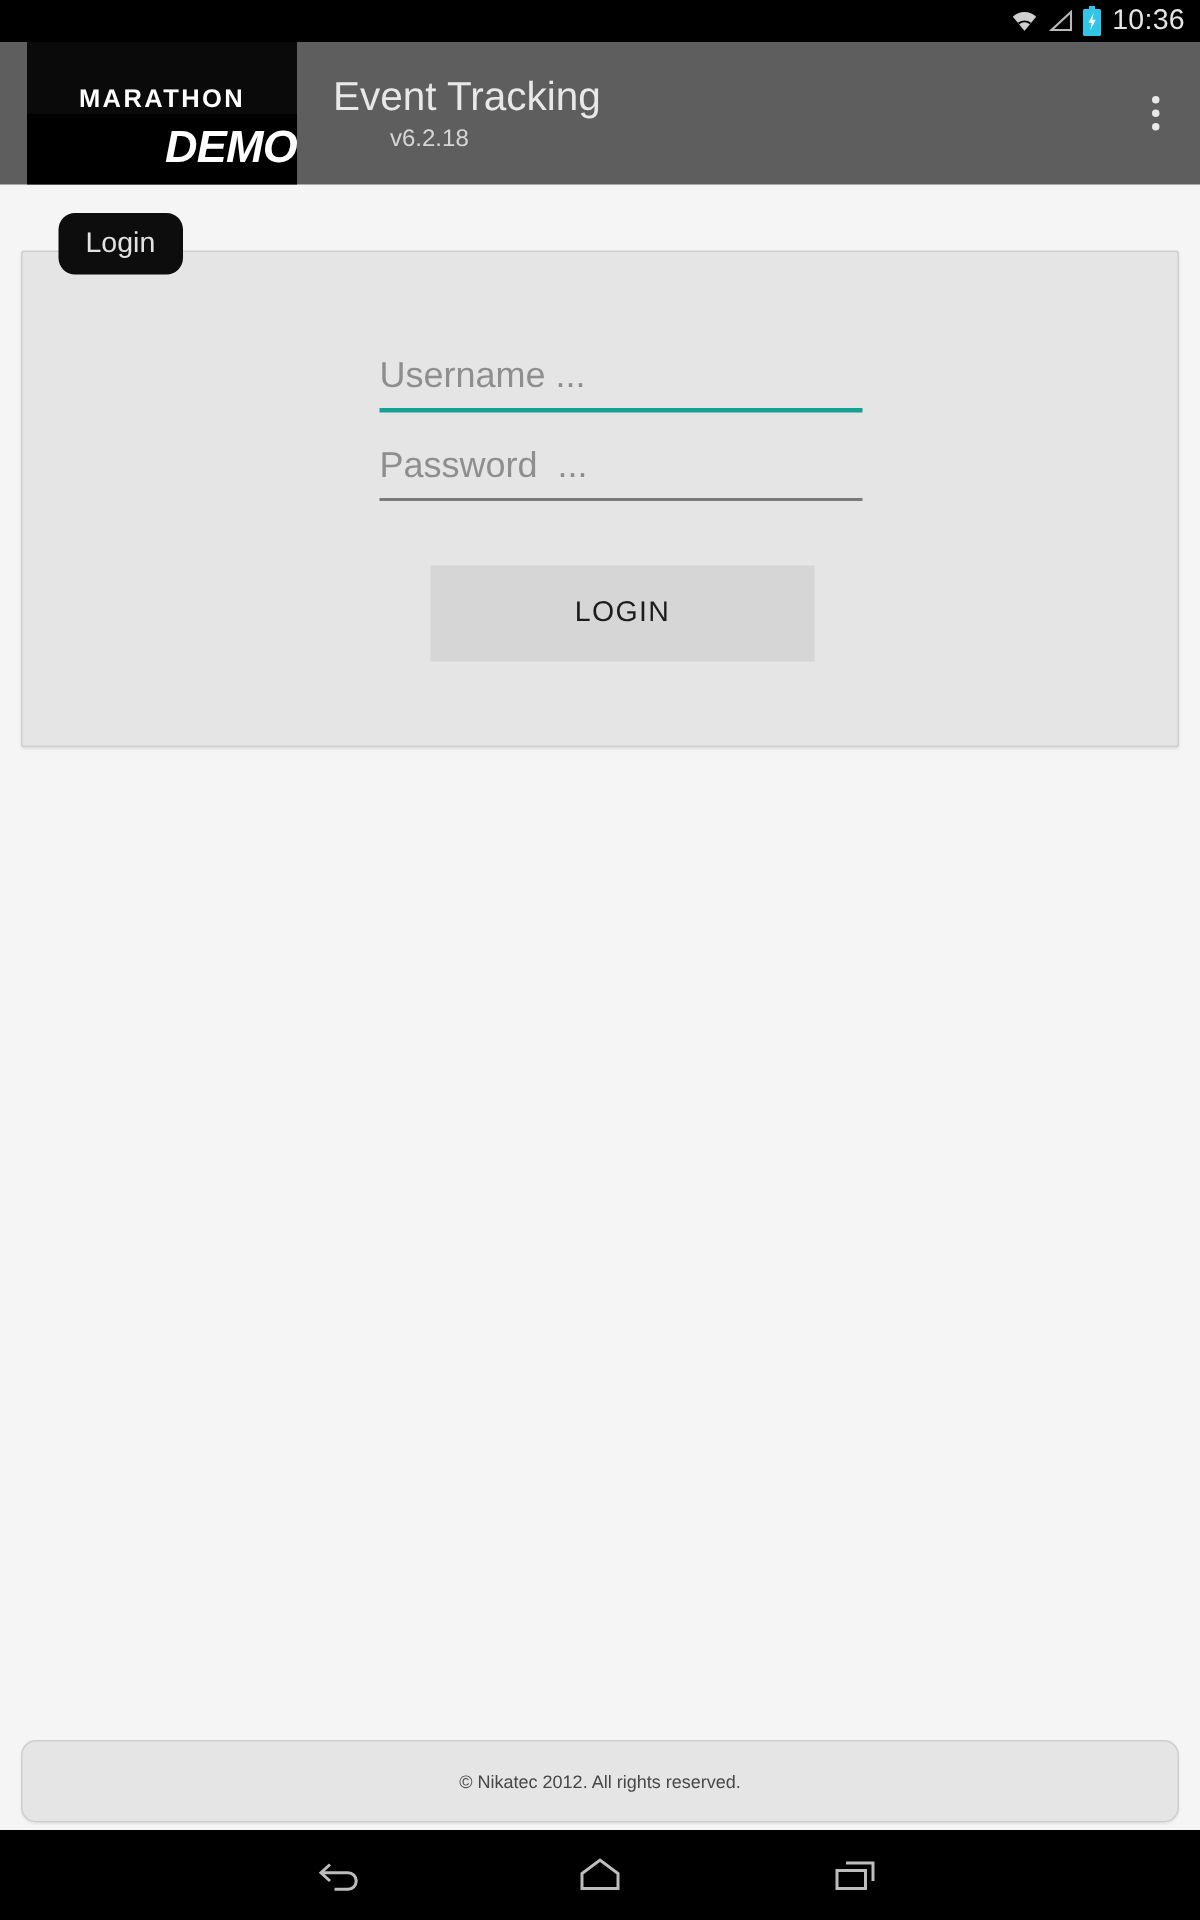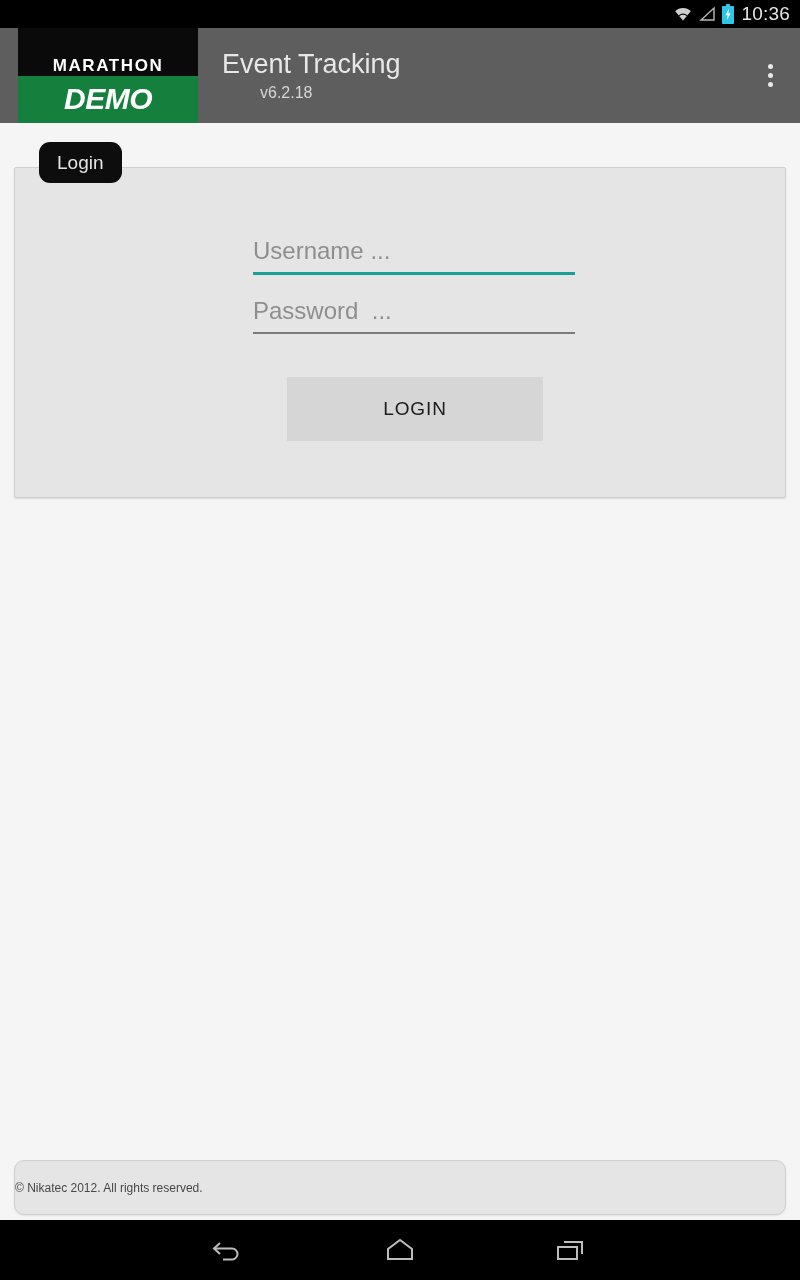--- a/index.html
+++ b/index.html
@@ -35,22 +35,22 @@
   }
   #brand-logo {
     width:180px; height:95px; margin-left:18px;
     display:flex; flex-direction:column; flex:0 0 auto;
   }
   #brand-logo .logo-top {
     flex:1 1 50%; background:#0a0a0a;
     display:flex; align-items:flex-end; justify-content:center;
   }
   #brand-logo .logo-bottom {
-    flex:1 1 50%; background:#15803d;
-    display:flex; align-items:center; justify-content:center;
+    flex:1 1 50%; background:#000000;
+    display:flex; align-items:center; justify-content:flex-end;
   }
   #brand-logo .logo-top span {
     color:#ffffff; font-size:17px; font-weight:bold;
     letter-spacing:1.6px; font-family:"Liberation Sans", sans-serif;
   }
   #brand-logo .logo-bottom span {
     color:#ffffff; font-size:30px; font-weight:bold; font-style:italic;
     letter-spacing:-0.5px; line-height:1;
     font-family:"Liberation Sans", sans-serif;
   }
@@ -118,21 +118,21 @@
     cursor:pointer;
   }
 
   
   #footer-card {
     position:absolute; left:14px; top:1160px;
     width:772px; height:55px;
     background:#e5e5e5;
     border:1px solid #cfcfcf;
     border-radius:10px;
-    display:flex; align-items:center; justify-content:flex-start;
+    display:flex; align-items:center; justify-content:center;
     box-shadow:0 1px 2px rgba(0,0,0,0.08);
   }
   #footer-text { font-size:12px; color:#474747; }
 
   
   #nav-bar {
     position:absolute; left:0; top:1220px; width:800px; height:60px;
     background:#000000;
     display:flex; align-items:center; justify-content:center;
   }

